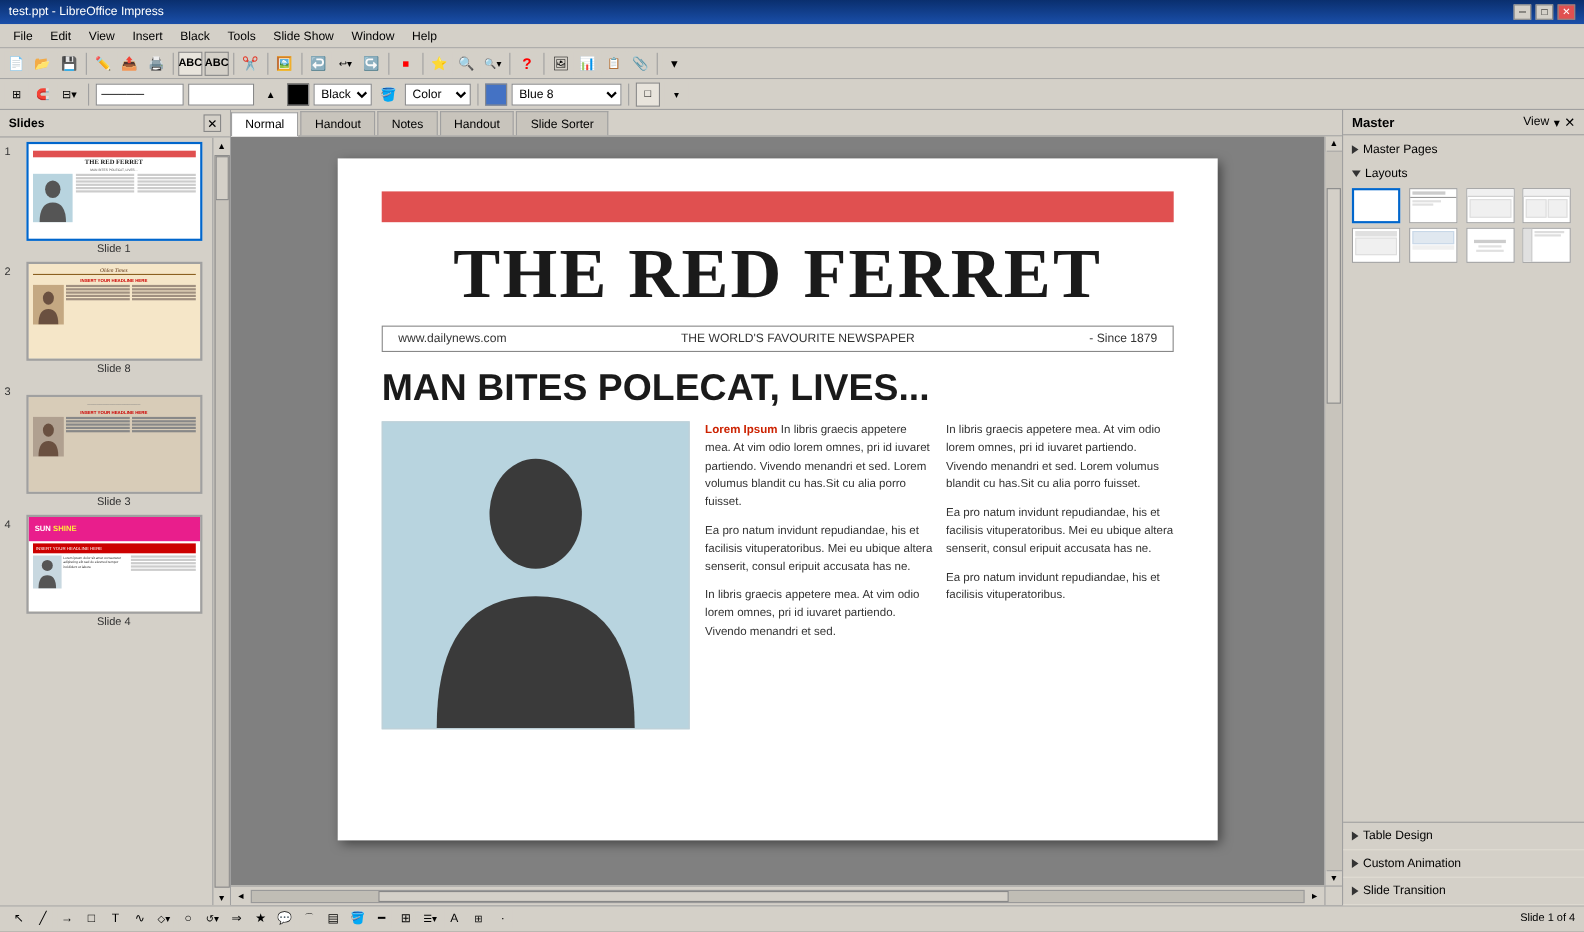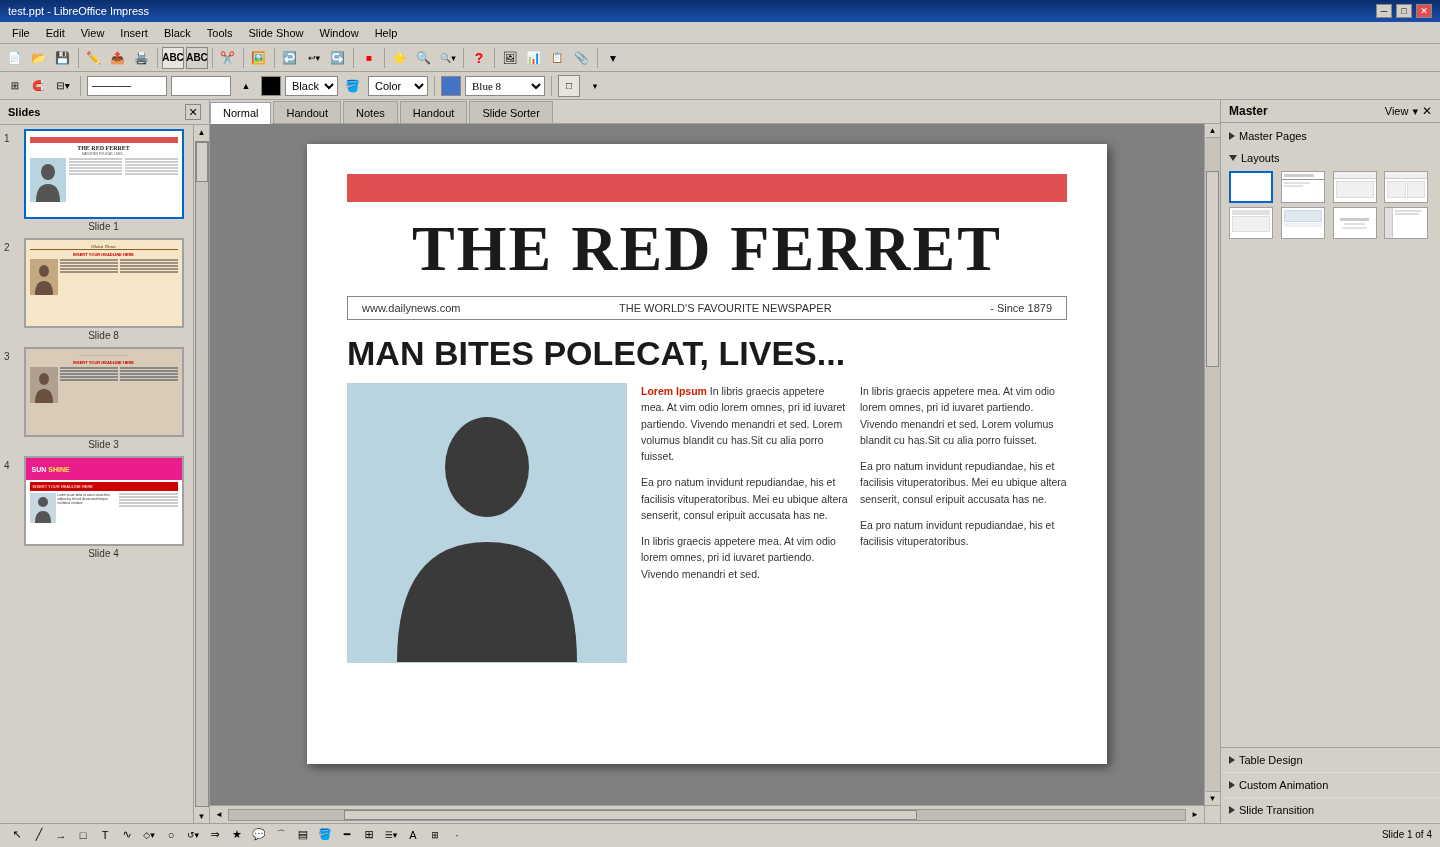--- a/index.html
+++ b/index.html
@@ -165,21 +165,21 @@
   <div class="color-box"></div>
   <select class="tb2-select">
     <option>Black</option>
   </select>
   <div class="tb-btn" style="font-size:12px;">🪣</div>
   <select class="tb2-select" style="width:60px;">
     <option>Color</option>
   </select>
   <div class="tb-sep"></div>
   <div class="color-box-blue"></div>
-  <select class="tb2-select" style="width:80px;font-family:Liberation Serif, serif;">
+  <select class="tb2-select" style="width:100px;">
     <option>Blue 8</option>
   </select>
   <div class="tb-sep"></div>
   <div class="tb-btn" style="border:1px solid #888; background:#e8e4dc; font-size:10px;">□</div>
   <div class="tb-btn" style="font-size:9px;">▾</div>
 </div>
 
 <div id="main">
 
   <div id="slides-panel">
@@ -259,21 +259,21 @@
                   </div>
                 </div>
               </div>
             </div>
             <div class="slide-num">Slide 8</div>
           </div>
         </div>
 
         <div style="display:flex; align-items:flex-start; gap:4px; margin-bottom:6px;">
           <span style="font-size:10px; color:#333; padding-top:4px; width:10px;">3</span>
-          <div style="flex:1;">
+          <div style="flex:1;margin-top:12px;">
             <div class="slide-thumb" style="width:160px;height:90px;">
               <div style="background:#d8ccb8;width:100%;height:100%;padding:4px;">
                 <div style="font-size:4px;color:#777;text-align:center;margin-bottom:2px;">─────────────────</div>
                 <div style="font-size:4px;color:#c00;font-weight:bold;text-align:center;margin-bottom:2px;">INSERT YOUR HEADLINE HERE</div>
                 <div style="display:flex;gap:2px;margin-top:2px;">
                   <div style="width:28px;height:36px;background:#b0a090;display:flex;align-items:flex-end;justify-content:center;">
                     <svg width="22" height="32" viewBox="0 0 22 32">
                         <ellipse cx="11" cy="8" rx="5" ry="6" fill="#6a5040"></ellipse>
                         <path d="M2 32 Q2 18 11 18 Q20 18 20 32Z" fill="#6a5040"></path>
                       </svg>

